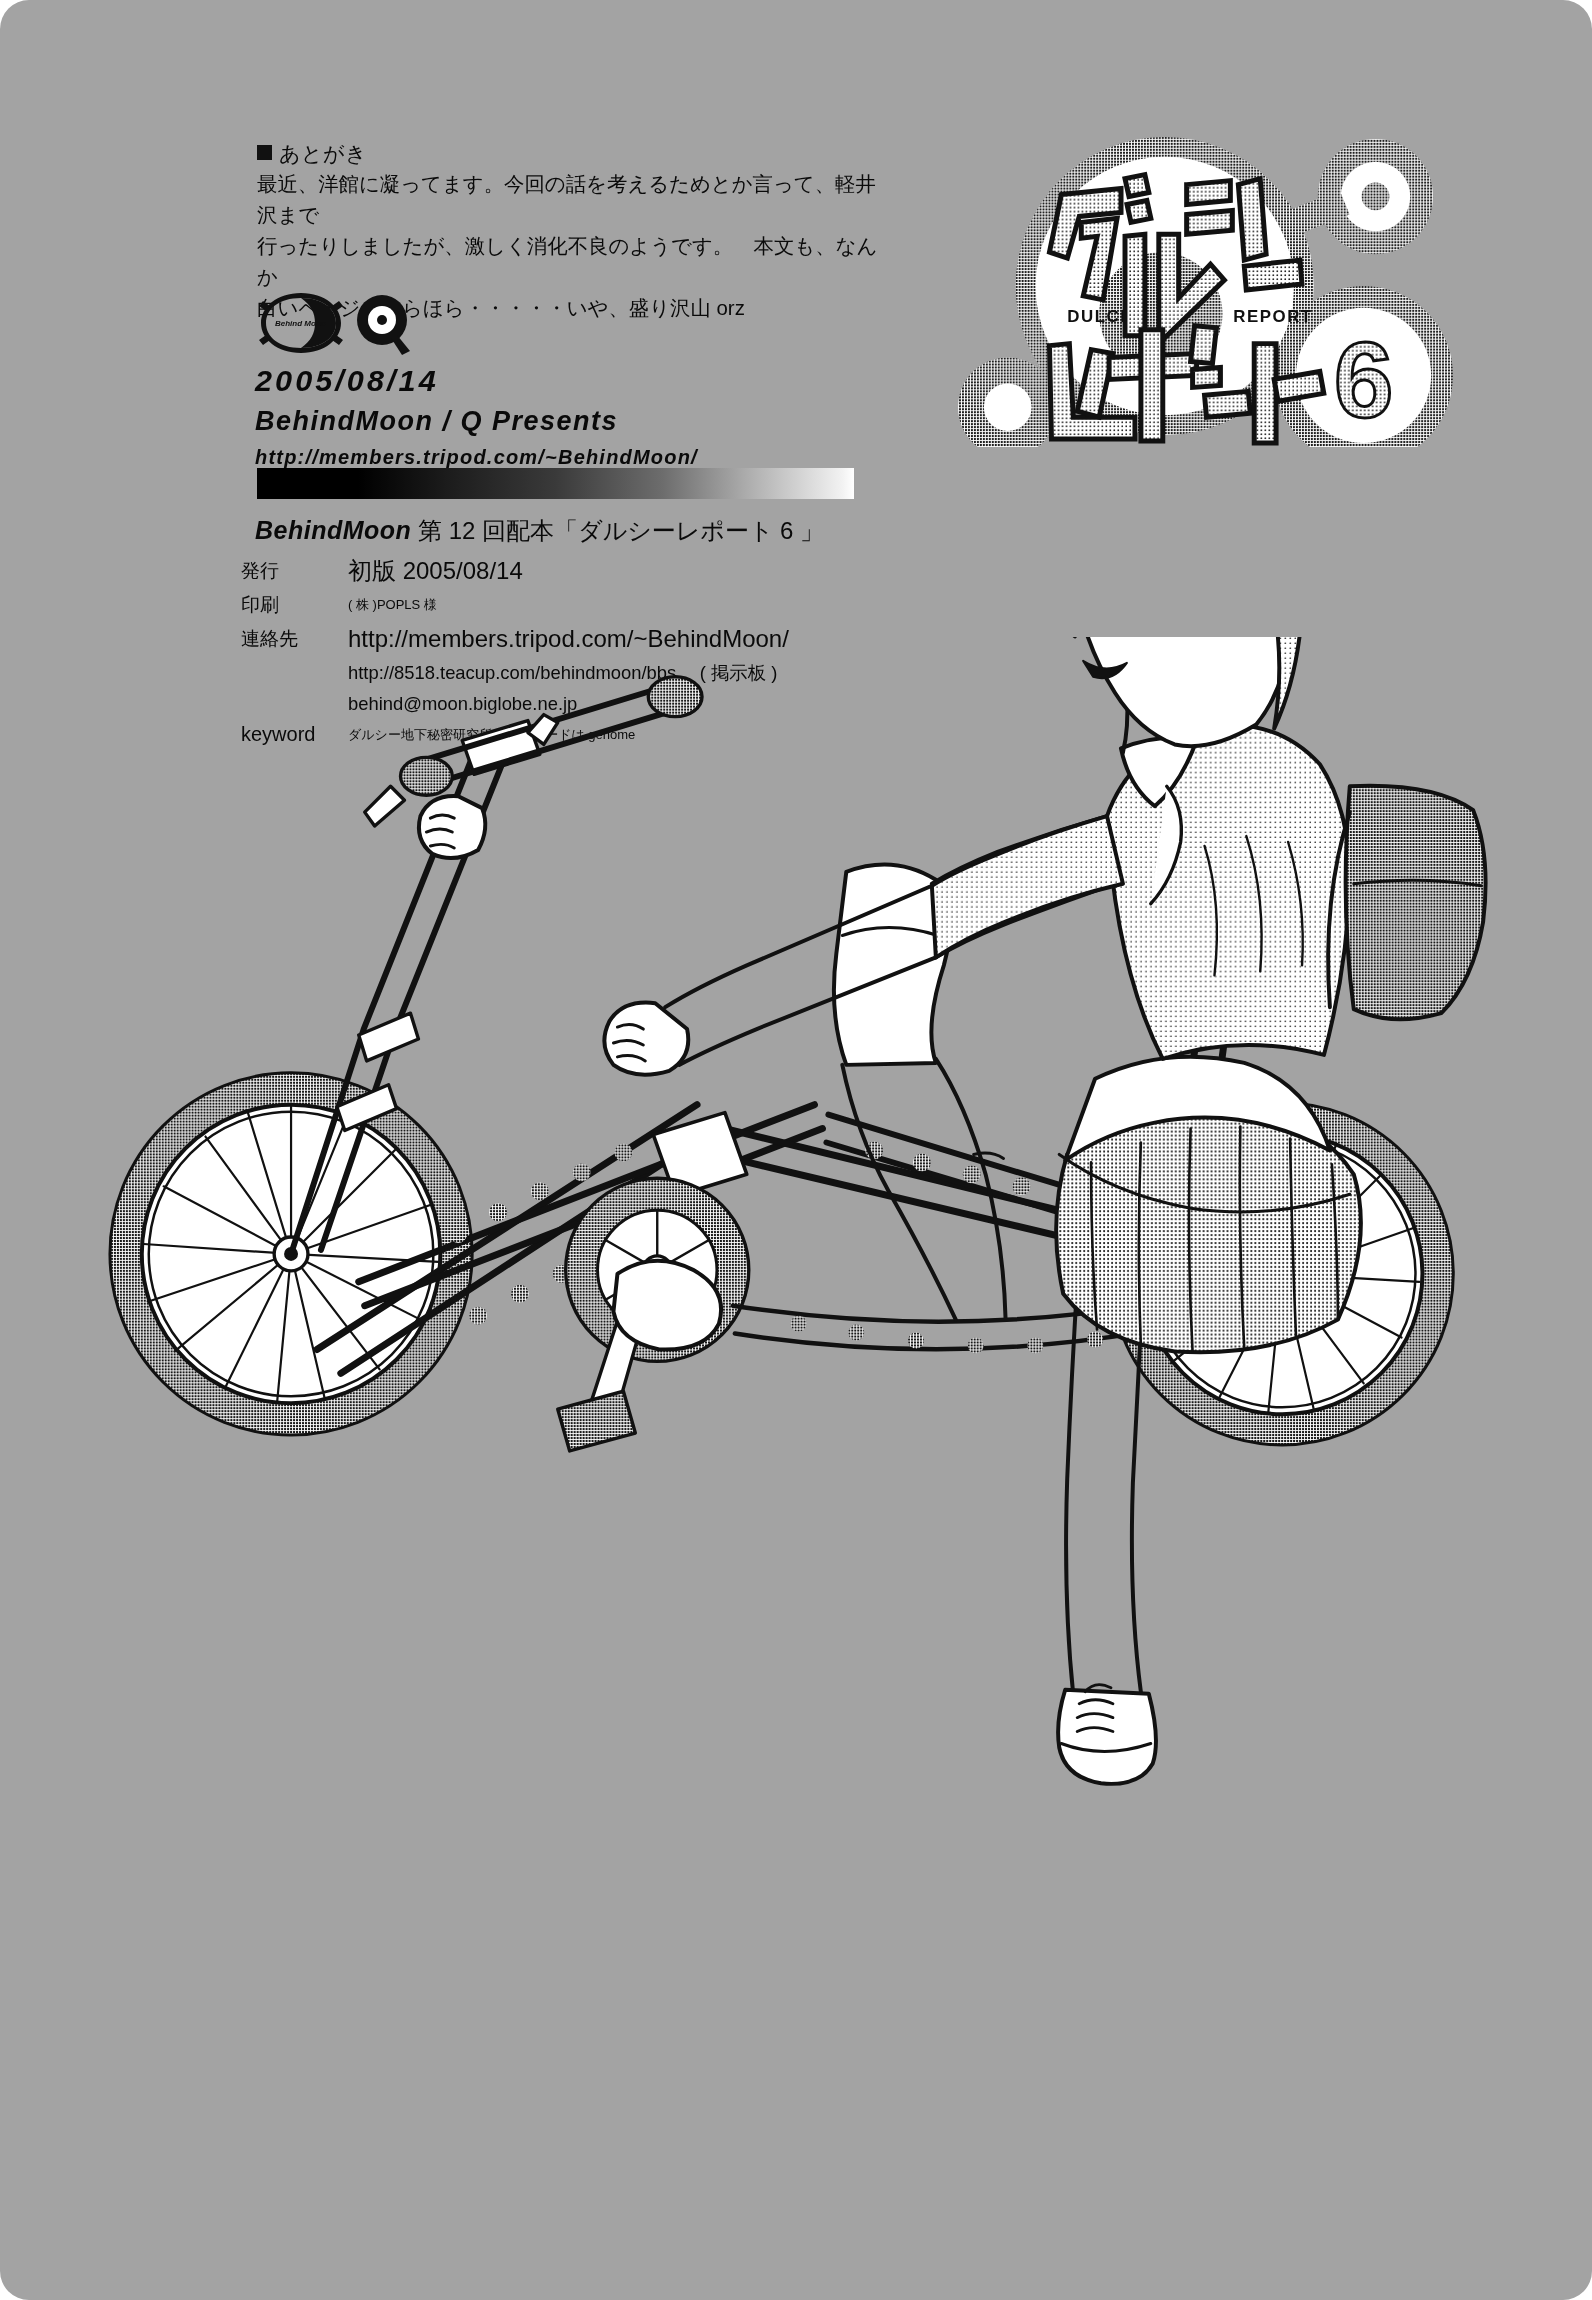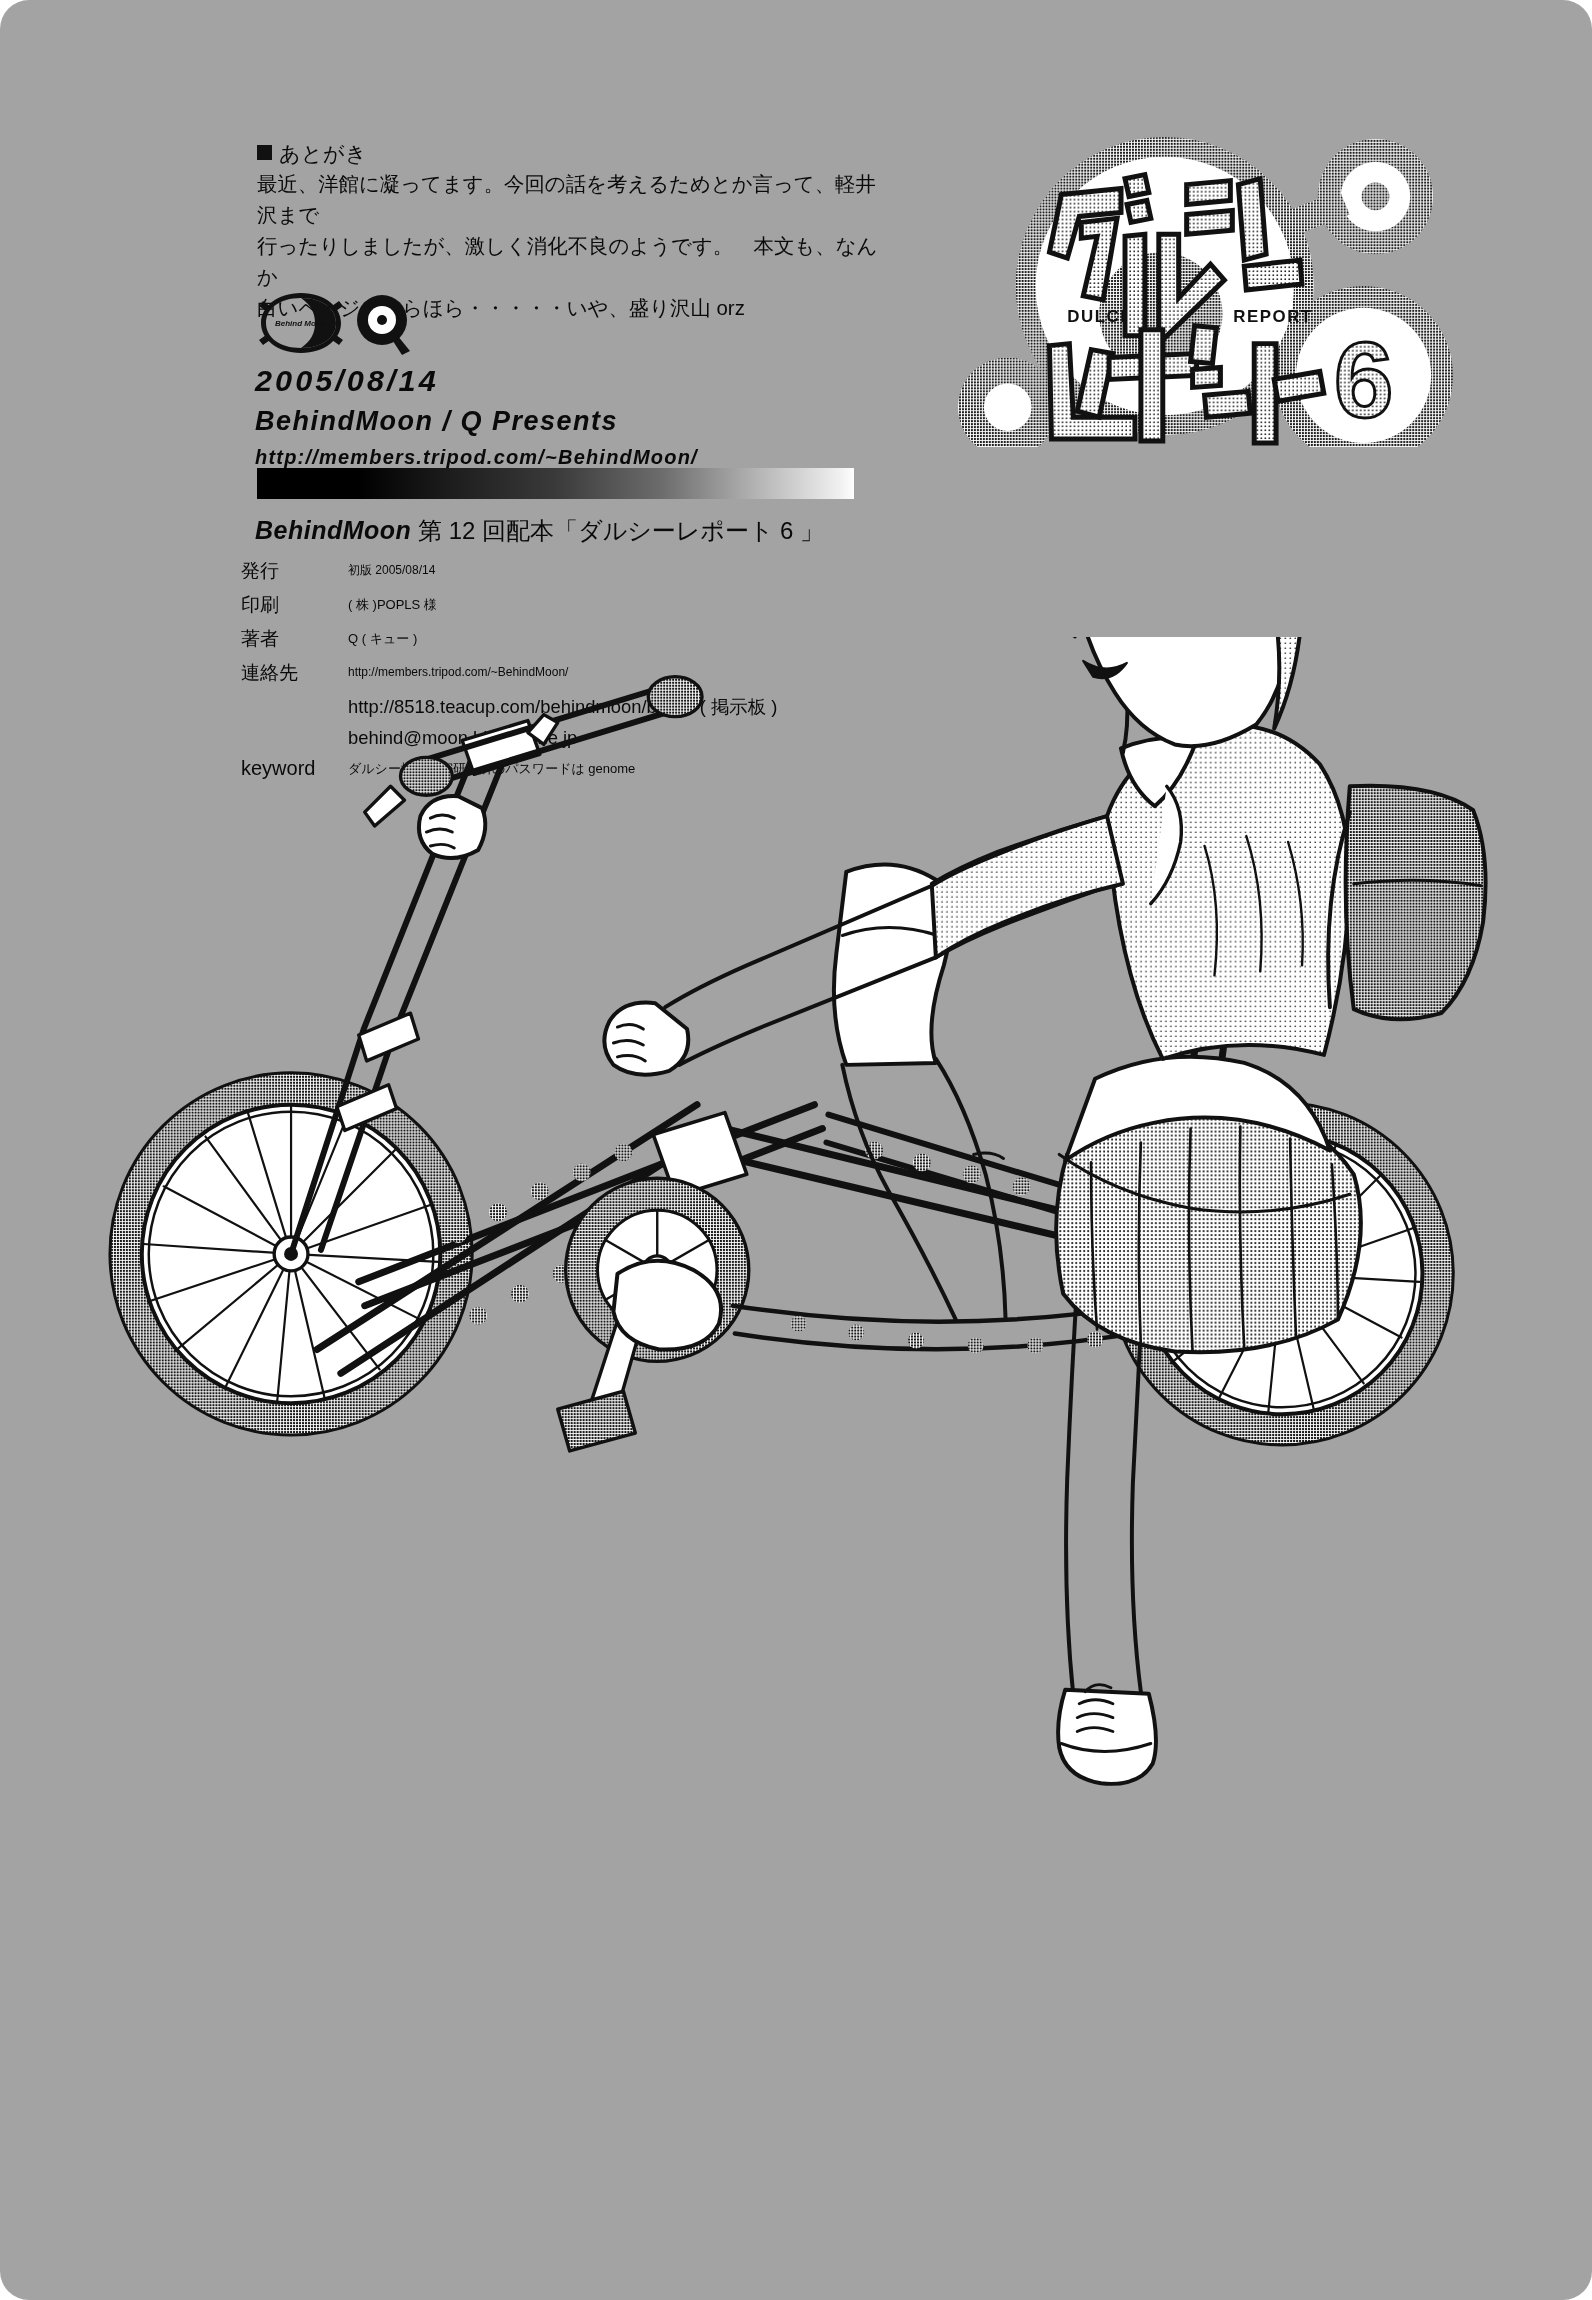--- a/index.html
+++ b/index.html
@@ -35,21 +35,21 @@
   
   .grad-bar{position:absolute;left:257px;top:468px;width:597px;height:31px;
     background:linear-gradient(to right,#000 0%,#000 17%,#1c1c1c 32%,#3a3a3a 50%,#6d6d6d 68%,#b5b5b5 84%,#f2f2f2 98%,#fff 100%);}
 
   
   .colo-title{position:absolute;left:255px;top:515px;font-size:24px;line-height:30px;white-space:nowrap;}
   .colo-title .bm{font-weight:bold;font-style:italic;letter-spacing:0.5px;font-size:25px;}
   .colo-table{position:absolute;left:241px;top:555px;}
   .crow{display:flex;align-items:flex-start;margin-bottom:3px;}
   .ckey{width:107px;flex:0 0 107px;font-size:19px;line-height:31px;}
-  .cval{font-size:12px;line-height:31px;}
+  .cval{font-size:24px;line-height:31px;}
   .cval.jp{font-size:13px;}
   .sub-line{font-size:18.4px;line-height:31px;margin-left:107px;}
   .kw-row .ckey{font-size:20px;}
 
   
   .logo-wrap{position:absolute;left:950px;top:119px;width:517px;height:328px;}
   .logo-wrap svg{width:100%;height:100%;display:block;}
 
   
   .illus{position:absolute;left:60px;top:637px;width:1493px;height:1612px;}
@@ -106,24 +106,20 @@
   </div>
 
   <div class="colo-table">
     <div class="crow">
       <div class="ckey">発行</div>
       <div class="cval">初版 2005/08/14</div>
     </div>
     <div class="crow">
       <div class="ckey">印刷</div>
       <div class="cval jp">( 株 )POPLS 様</div>
-    </div>
-    <div class="crow">
-      <div class="ckey">著者</div>
-      <div class="cval jp">Q ( キュー )</div>
     </div>
     <div class="crow">
       <div class="ckey">連絡先</div>
       <div class="cval">http://members.tripod.com/~BehindMoon/</div>
     </div>
     <div class="sub-line">http://8518.teacup.com/behindmoon/bbs 　( 掲示板 )</div>
     <div class="sub-line">behind@moon.biglobe.ne.jp</div>
     <div class="crow kw-row">
       <div class="ckey">keyword</div>
       <div class="cval jp">ダルシー地下秘密研究所のパスワードは genome</div>

